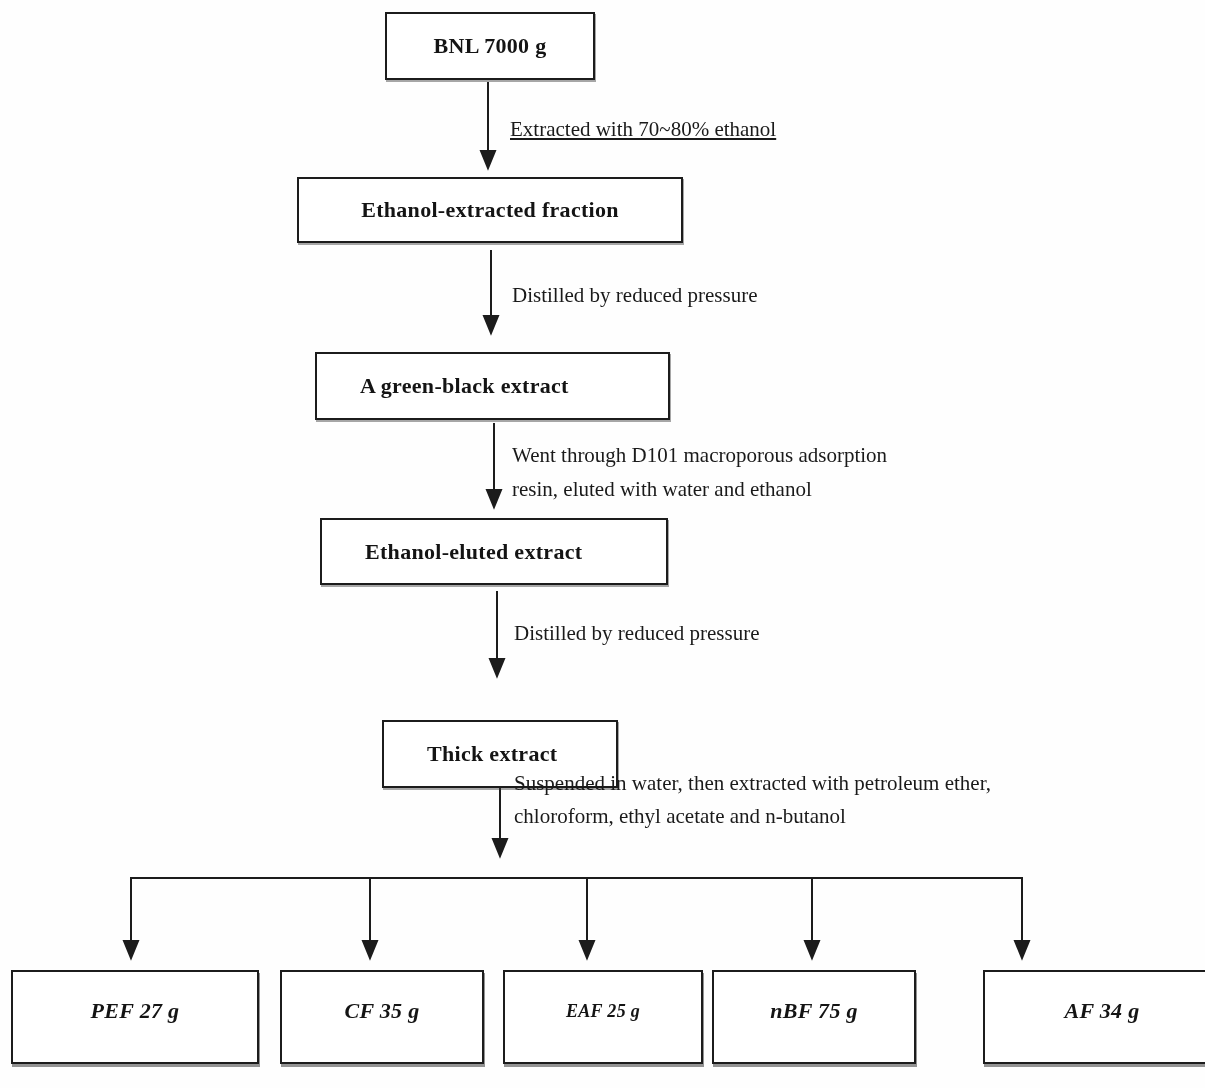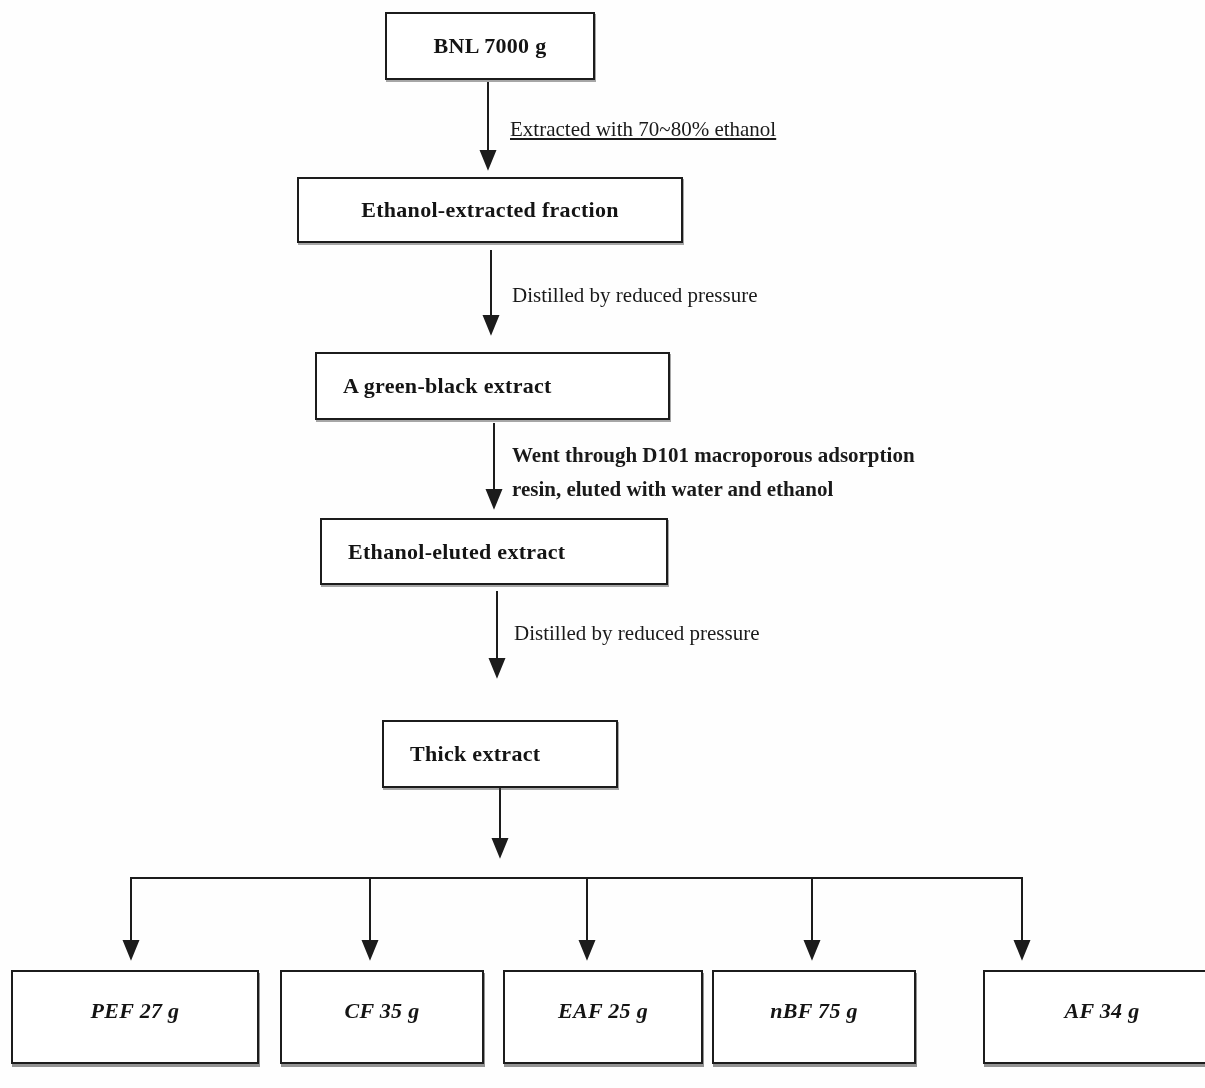--- a/index.html
+++ b/index.html
@@ -32,41 +32,41 @@
     align-items: center;
     justify-content: center;
     font-weight: bold;
     font-size: 22px;
     letter-spacing: 0.3px;
     box-shadow: 1px 2px 0 rgba(60,60,60,0.45);
     white-space: nowrap;
   }
   .node.left-text {
     justify-content: flex-start;
-    padding-left: 26px;
+    padding-left: 43px;
   }
   .node-bnl       { left: 385px; top: 12px;  width: 210px; height: 68px; }
   .node-ee        { left: 297px; top: 177px; width: 386px; height: 66px; }
   .node-gb        { left: 315px; top: 352px; width: 355px; height: 68px; }
   .node-el        { left: 320px; top: 518px; width: 348px; height: 67px; }
   .node-thick     { left: 382px; top: 695px; width: 236px; height: 68px; margin-top: 25px; }
   .fraction-box   { top: 970px; height: 94px; padding-bottom: 12px; box-shadow: 1px 3px 0 rgba(40,40,40,0.5); font-style: italic; }
   .fraction-1 { left: 11px;  width: 248px; }
   .fraction-2 { left: 280px; width: 204px; }
-  .fraction-3 { left: 503px; width: 200px; font-size: 22px; }
+  .fraction-3 { left: 503px; width: 200px; font-size: 18px; }
   .fraction-4 { left: 712px; width: 204px; }
   .fraction-5 { left: 949px; width: 238px; margin-left: 34px; }
   .edge-label {
     position: absolute;
     font-size: 21px;
     color: #1a1a1a;
     white-space: nowrap;
     line-height: 34px;
   }
-  .edge-label span { display: block; font-weight: bold; }
+  .edge-label span { display: block; }
   .label-1 { left: 510px; top: 112px; text-decoration: underline; }
   .label-2 { left: 512px; top: 278px; }
   .label-3 { left: 512px; top: 438px; }
   .label-4 { left: 514px; top: 616px; }
   .label-5 { left: 514px; top: 767px; line-height: 33px; }
 </style>
 </head>
 <body>
 
 <div class="diagram">
@@ -118,20 +118,24 @@
 
   <div class="edge-label label-2">Distilled by reduced pressure</div>
 
   <div class="edge-label label-3">
     <span>Went through D101 macroporous adsorption</span>
     <span>resin, eluted with water and ethanol</span>
   </div>
 
   <div class="edge-label label-4">Distilled by reduced pressure</div>
 
+  <div class="edge-label label-5">
+    <span>Suspended in water, then extracted with petroleum ether,</span>
+    <span>chloroform, ethyl acetate and n-butanol</span>
+  </div>
 
   <div class="node fraction-box fraction-1">PEF 27 g</div>
   <div class="node fraction-box fraction-2">CF 35 g</div>
   <div class="node fraction-box fraction-3">EAF 25 g</div>
   <div class="node fraction-box fraction-4">nBF 75 g</div>
   <div class="node fraction-box fraction-5">AF 34 g</div>
 
 </div>
 
 </body></html>

